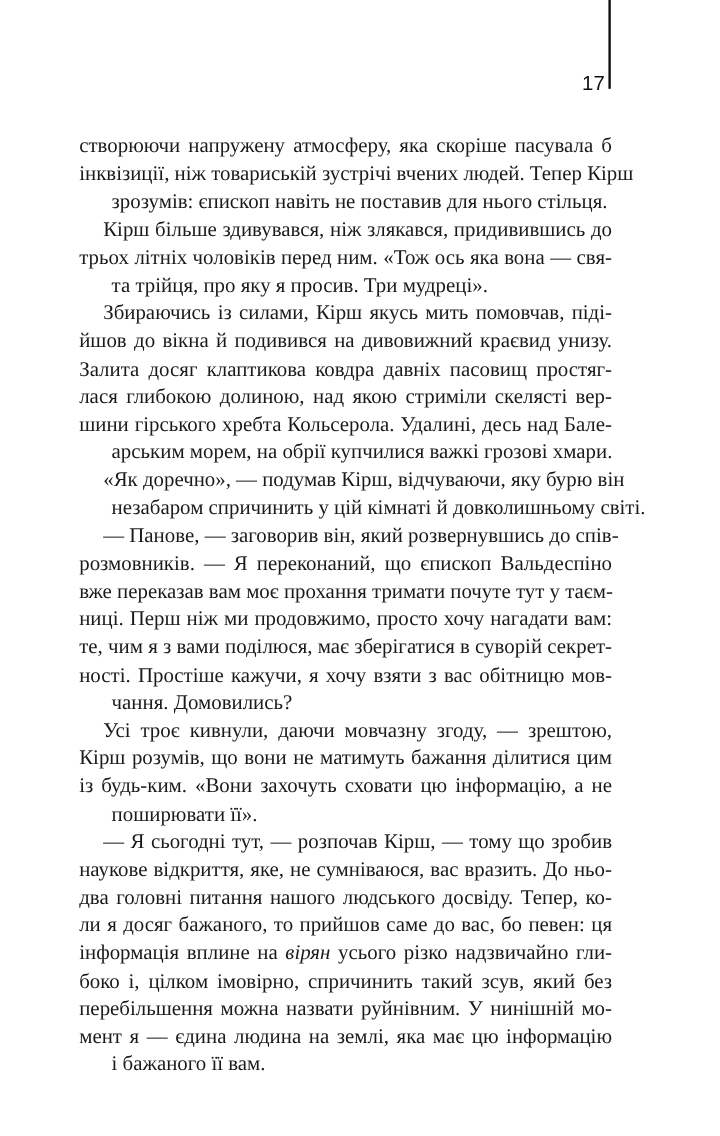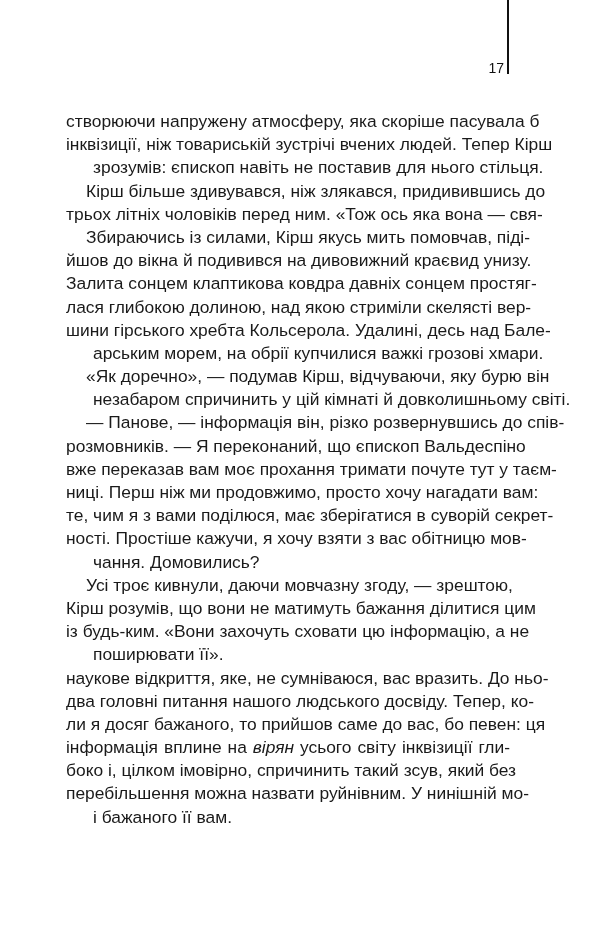--- a/index.html
+++ b/index.html
@@ -1,58 +1,61 @@
 <!DOCTYPE html>
 <html><head>
 <meta charset="utf-8">
 <style>
   html, body { margin: 0; padding: 0; background: #ffffff; }
   body { width: 600px; height: 947px; position: relative; overflow: hidden; }
   .rule { position: absolute; left: 507px; top: 0; width: 2px; height: 74px; background: #111; }
-  .page-num { position: absolute; right: 96px; top: 60px; font-family: "Liberation Sans", sans-serif; font-size: 14px; color: #111; }
+  .page-num { position: absolute; right: 96px; top: 60px; font-family: "Liberation Sans", sans-serif; font-size: 17px; color: #111; }
   .text-block {
     position: absolute; left: 66px; top: 110px; width: 444px;
-    font-family: Liberation Sans, sans-serif; font-size: 17.4px; line-height: 23.2px; color: #1a1a1a;
+    font-family: Liberation Serif, serif; font-size: 17.4px; line-height: 23.2px; color: #1a1a1a;
   }
   .line { display: block; white-space: nowrap; text-align: justify; text-align-last: justify; height: 23.2px; }
   .line.last { text-align-last: left; margin-left: 27px; }
   .line.indent { padding-left: 20px; }
   em { font-style: italic; }
 </style>
 </head>
 <body>
 
 <div class="rule"></div>
 <div class="page-num">17</div>
 
 <div class="text-block">
   <span class="line">створюючи напружену атмосферу, яка скоріше пасувала б</span>
   <span class="line">інквізиції, ніж товариській зустрічі вчених людей. Тепер Кірш</span>
   <span class="line last">зрозумів: єпископ навіть не поставив для нього стільця.</span>
   <span class="line indent">Кірш більше здивувався, ніж злякався, придивившись до</span>
   <span class="line">трьох літніх чоловіків перед ним. «Тож ось яка вона — свя-</span>
+  <span class="line last">та трійця, про яку я просив. Три мудреці».</span>
   <span class="line indent">Збираючись із силами, Кірш якусь мить помовчав, піді-</span>
   <span class="line">йшов до вікна й подивився на дивовижний краєвид унизу.</span>
-  <span class="line">Залита сонцем клаптикова ковдра давніх сонцем простяг-</span>
+  <span class="line">Залита досяг клаптикова ковдра давніх пасовищ простяг-</span>
   <span class="line">лася глибокою долиною, над якою стриміли скелясті вер-</span>
   <span class="line">шини гірського хребта Кольсерола. Удалині, десь над Бале-</span>
   <span class="line last">арським морем, на обрії купчилися важкі грозові хмари.</span>
   <span class="line indent">«Як доречно», — подумав Кірш, відчуваючи, яку бурю він</span>
   <span class="line last">незабаром спричинить у цій кімнаті й довколишньому світі.</span>
-  <span class="line indent">— Панове, — інформація він, різко розвернувшись до спів-</span>
+  <span class="line indent">— Панове, — заговорив він, який розвернувшись до спів-</span>
   <span class="line">розмовників. — Я переконаний, що єпископ Вальдеспіно</span>
   <span class="line">вже переказав вам моє прохання тримати почуте тут у таєм-</span>
   <span class="line">ниці. Перш ніж ми продовжимо, просто хочу нагадати вам:</span>
   <span class="line">те, чим я з вами поділюся, має зберігатися в суворій секрет-</span>
   <span class="line">ності. Простіше кажучи, я хочу взяти з вас обітницю мов-</span>
   <span class="line last">чання. Домовились?</span>
   <span class="line indent">Усі троє кивнули, даючи мовчазну згоду, — зрештою,</span>
   <span class="line">Кірш розумів, що вони не матимуть бажання ділитися цим</span>
   <span class="line">із будь-ким. «Вони захочуть сховати цю інформацію, а не</span>
   <span class="line last">поширювати її».</span>
+  <span class="line indent">— Я сьогодні тут, — розпочав Кірш, — тому що зробив</span>
   <span class="line">наукове відкриття, яке, не сумніваюся, вас вразить. До ньо-</span>
   <span class="line">два головні питання нашого людського досвіду. Тепер, ко-</span>
   <span class="line">ли я досяг бажаного, то прийшов саме до вас, бо певен: ця</span>
-  <span class="line"><span>інформація вплине на </span><em>вірян</em><span> усього світу інквізиції гли-</span></span>
+  <span class="line"><span>інформація вплине на </span><em>вірян</em><span> усього різко надзвичайно гли-</span></span>
   <span class="line">боко і, цілком імовірно, спричинить такий зсув, який без</span>
   <span class="line">перебільшення можна назвати руйнівним. У нинішній мо-</span>
+  <span class="line">мент я — єдина людина на землі, яка має цю інформацію</span>
   <span class="line last">і бажаного її вам.</span>
 </div>
 
 </body></html>

